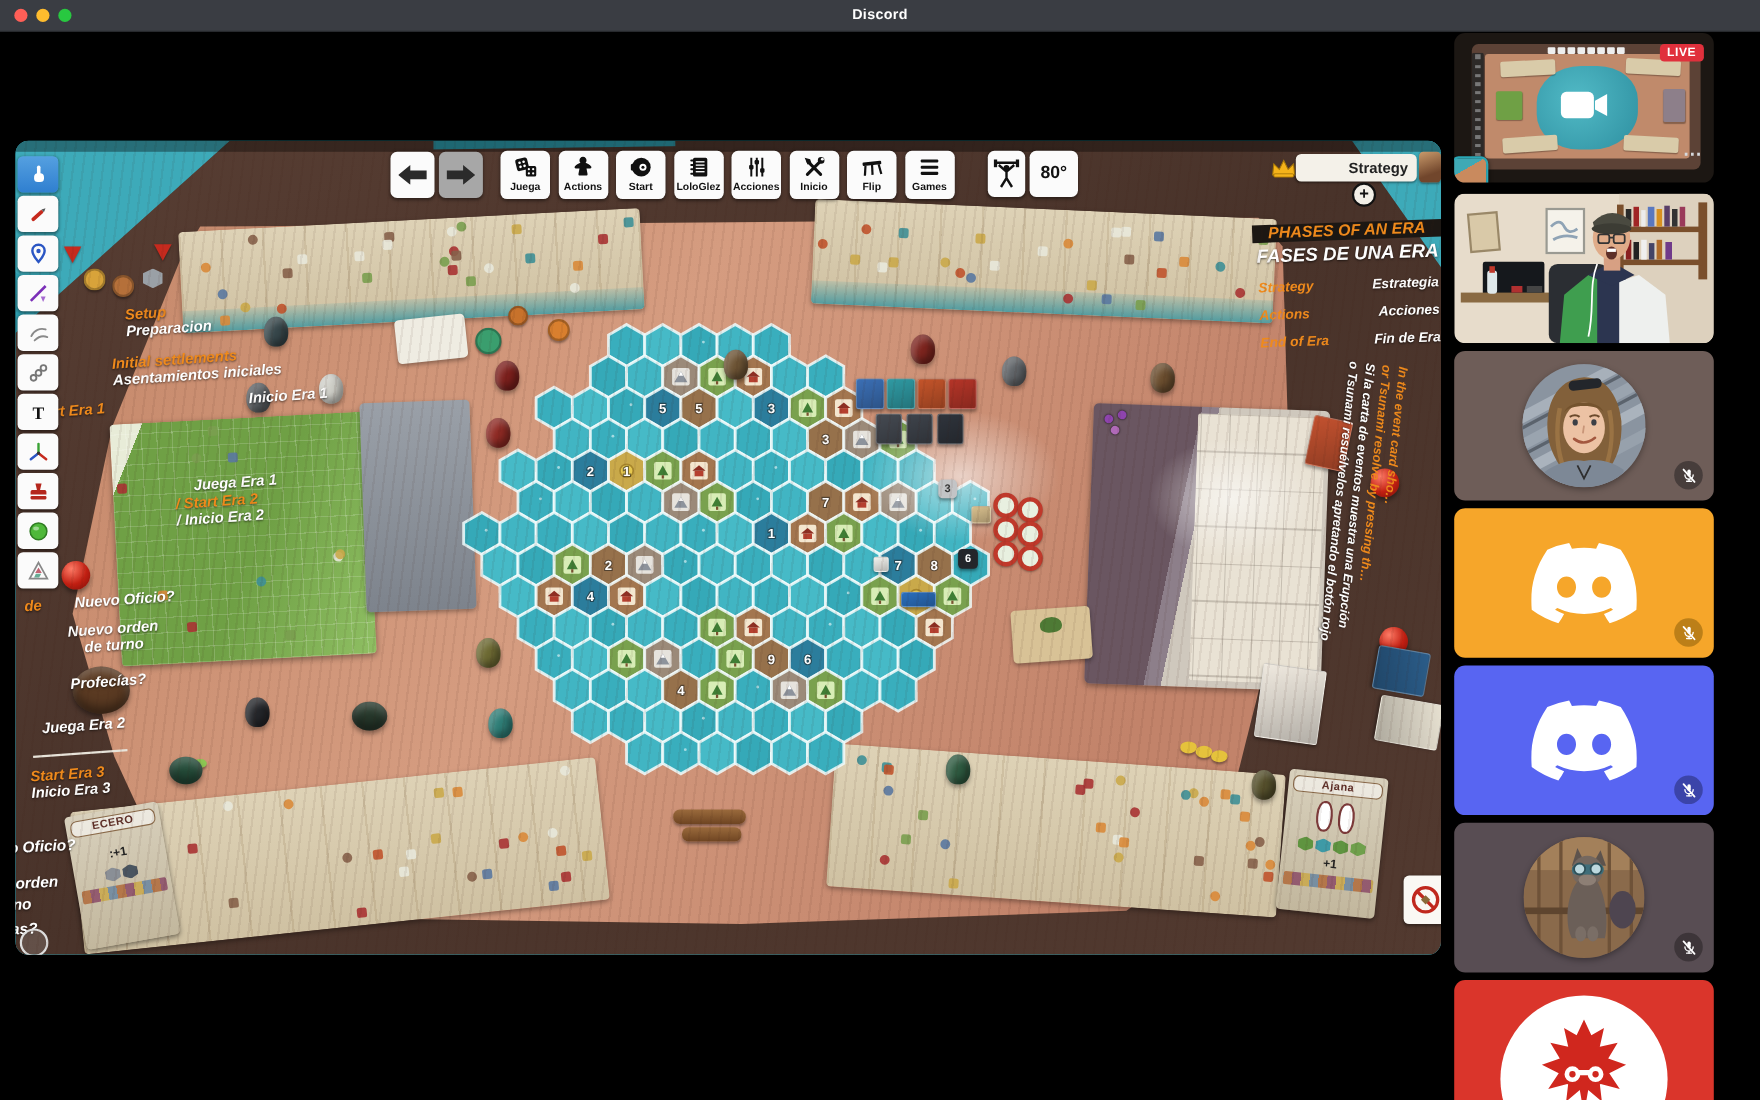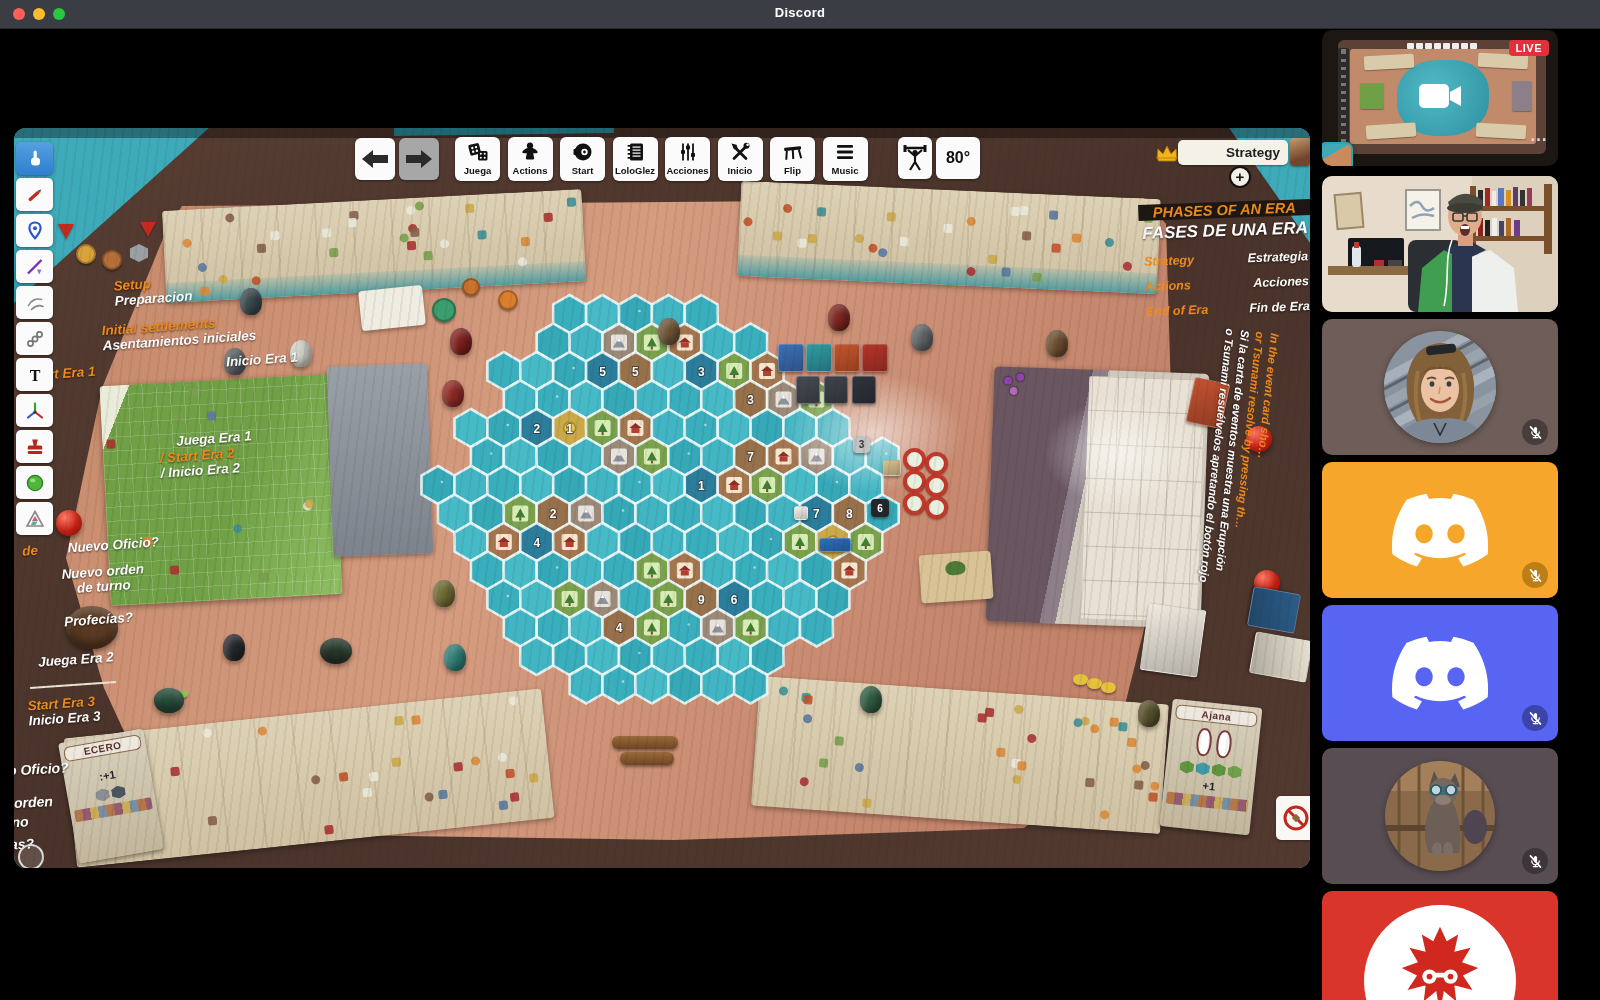--- a/index.html
+++ b/index.html
@@ -959,21 +959,21 @@
               </g>
             </svg>
             <span class="ttsbl">Flip</span>
           </div>
           <div class="ttsbtn" style="left: 808.5px;">
             <svg class="ic" viewBox="0 0 24 24">
               <rect x="4" y="5" width="16" height="2.8" rx="1" fill="#111"></rect>
               <rect x="4" y="10.6" width="16" height="2.8" rx="1" fill="#111"></rect>
               <rect x="4" y="16.2" width="16" height="2.8" rx="1" fill="#111"></rect>
             </svg>
-            <span class="ttsbl">Music</span>
+            <span class="ttsbl">Games</span>
           </div>
         </div>
       <div class="sqbtn" style="left:884px;width:34px;height:42px;">
         <svg width="24" height="28" viewBox="0 0 24 28">
           <line x1="2" y1="4" x2="22" y2="4" stroke="#111" stroke-width="2.4"></line>
           <rect x="0.5" y="1" width="3" height="7" fill="#111"></rect>
             <rect x="20.5" y="1" width="3" height="7" fill="#111"></rect>
           <circle cx="12" cy="8.5" r="2.6" fill="#111"></circle>
           <path d="M5 6 L12 12 L19 6 M12 12 v6 M12 18 l-5 8 M12 18 l5 8" stroke="#111" stroke-width="2.2" fill="none"></path>
         </svg>

